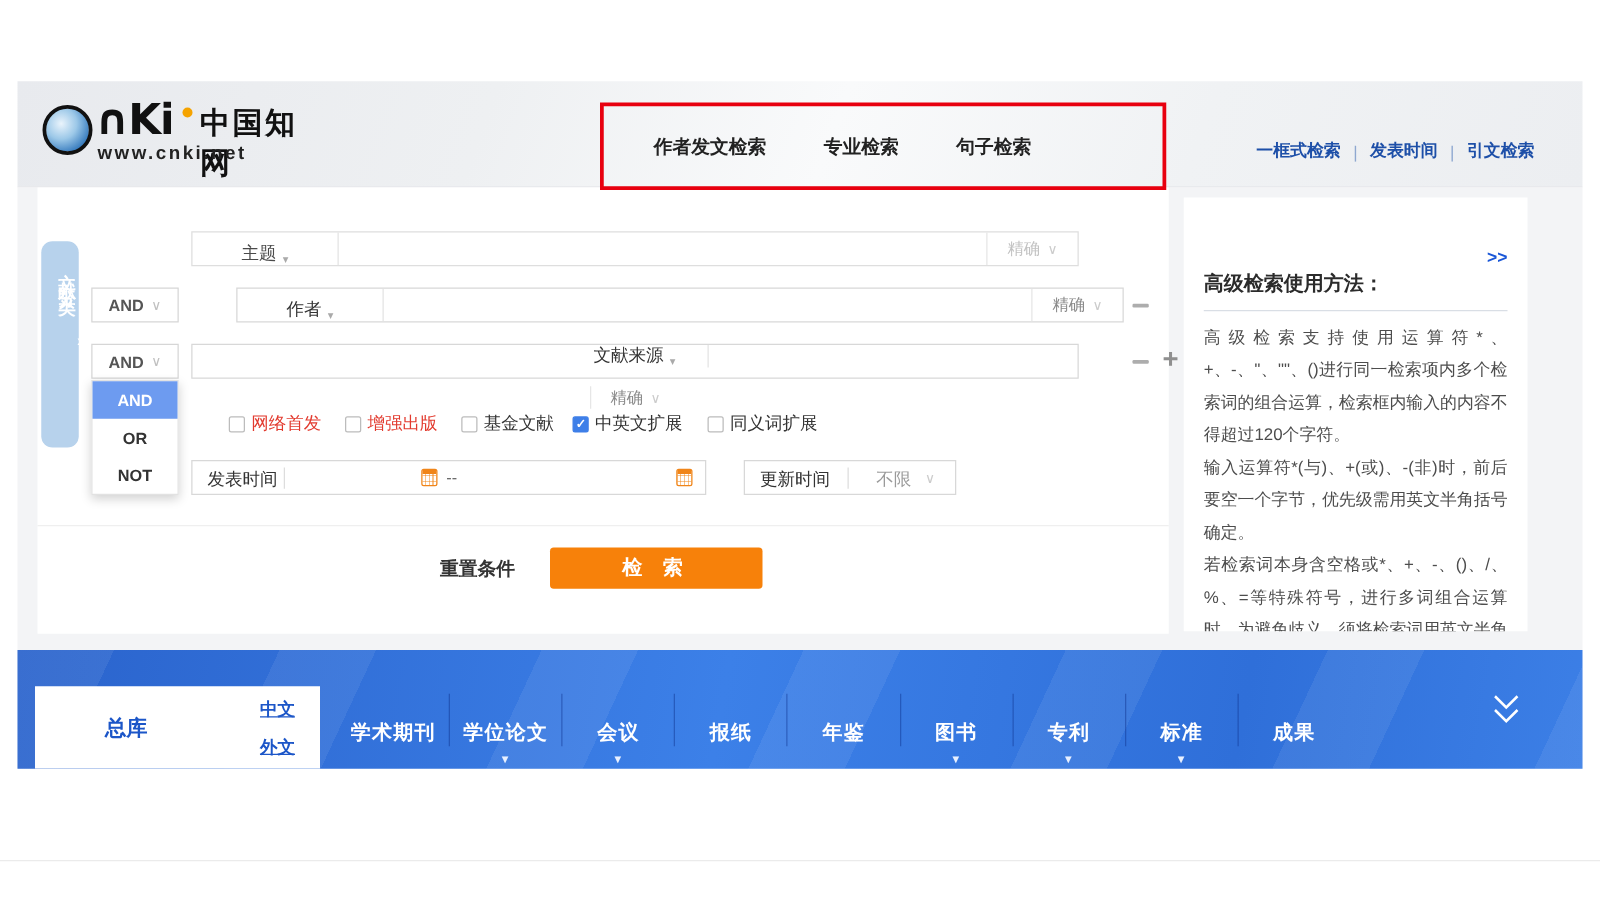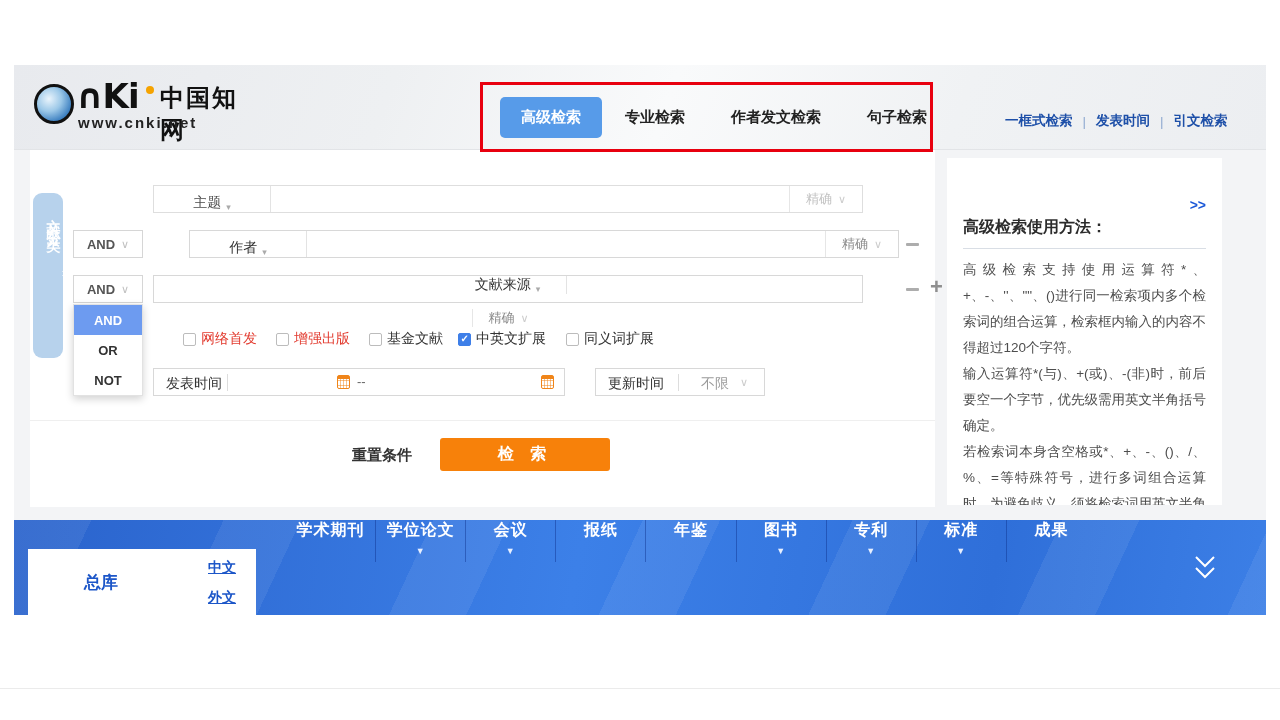--- a/index.html
+++ b/index.html
@@ -136,21 +136,21 @@
   
   .bottom-nav { position:absolute; left:14px; top:520px; width:1252px; height:95px;
     background:linear-gradient(100deg,#2a63cc 0%,#3c80e8 45%,#2f6fd9 78%,#3c7fe6 100%); overflow:hidden; }
   .bottom-nav::before { content:""; position:absolute; inset:0;
     background:repeating-linear-gradient(115deg, rgba(255,255,255,0.07) 0 70px, rgba(255,255,255,0) 70px 190px); }
   .zk-box { position:absolute; left:14px; top:29px; width:228px; height:66px; background:#fff; }
   .zk-label { position:absolute; left:56px; top:22px; font-size:17px; font-weight:bold; color:#1c56c8; cursor:pointer; }
   .lang-link { position:absolute; left:180px; font-size:14px; font-weight:bold; color:#1c56c8;
     text-decoration:underline; cursor:pointer; }
   .lang1 { top:10px; } .lang2 { top:40px; }
-  .nav-items { position:absolute; left:272px; top:0; width:810px; height:77px; display:flex; align-items:flex-start; }
+  .nav-items { position:absolute; left:256px; top:0; width:810px; height:77px; display:flex; align-items:flex-end; }
   .nav-item { position:relative; flex:1; text-align:center; color:#fff; font-size:16px; font-weight:bold;
     letter-spacing:1px; cursor:pointer; white-space:nowrap; }
   .nav-item .sub-arrow { position:absolute; left:50%; transform:translateX(-50%); top:26px;
     font-size:9px; color:#e8f0ff; }
   .nav-sep { width:1px; height:42px; background:rgba(13,48,140,0.45); }
   .nav-chevron { position:absolute; left:1176px; top:32px; width:30px; height:32px; cursor:pointer; }
 
   .footer-line { position:absolute; left:0; top:688px; width:1280px; height:1px; background:#ebebeb; }
 </style>
 </head>
@@ -161,23 +161,22 @@
   <div class="header">
     <div class="logo">
       <div class="globe"></div>
       <div class="logo-mark">∩Ki</div>
       <div class="logo-dot"></div>
       <div class="logo-cn">中国知网</div>
       <div class="logo-url">www.cnki.net</div>
     </div>
 
     <div class="tabbar">
-      <div class="tab active">高级检索</div>
+      <div class="tab">作者发文检索</div>
       <div class="tab">专业检索</div>
-      <div class="tab">作者发文检索</div>
       <div class="tab">句子检索</div>
     </div>
 
     <div class="toplinks">
       <a>一框式检索</a>
       <span class="toplink-sep">|</span>
       <a>发表时间</a>
       <span class="toplink-sep">|</span>
       <a>引文检索</a>
     </div>

